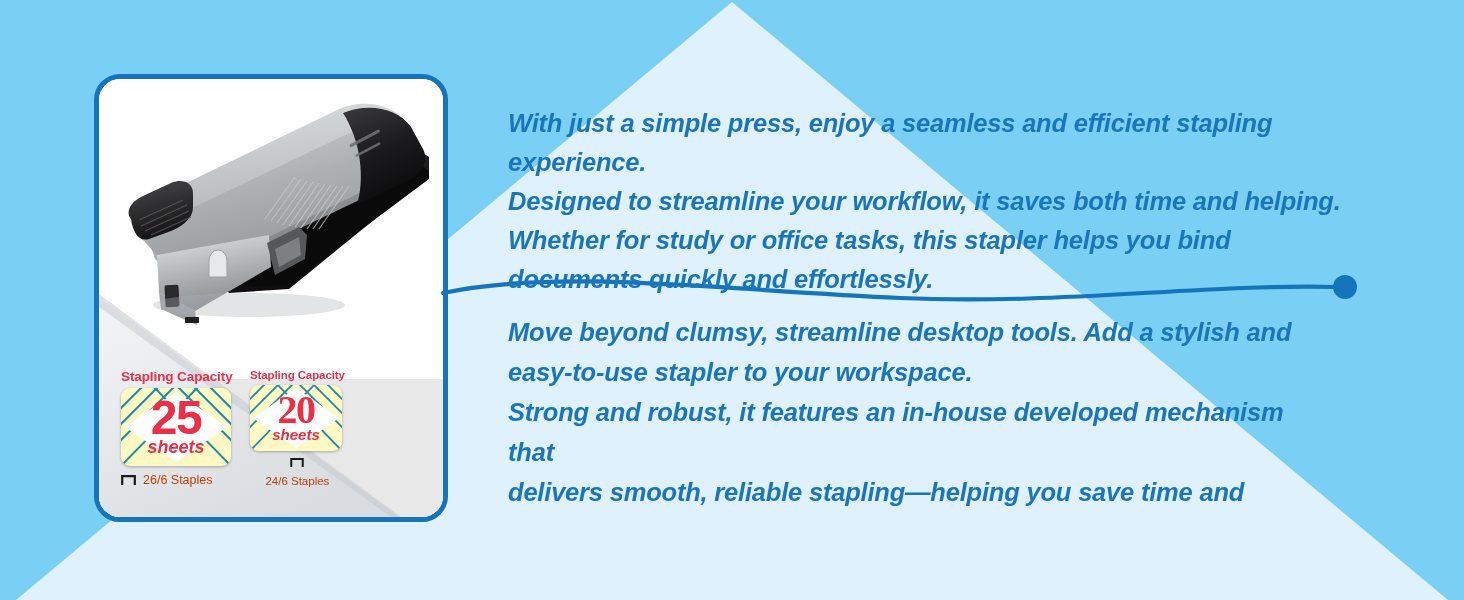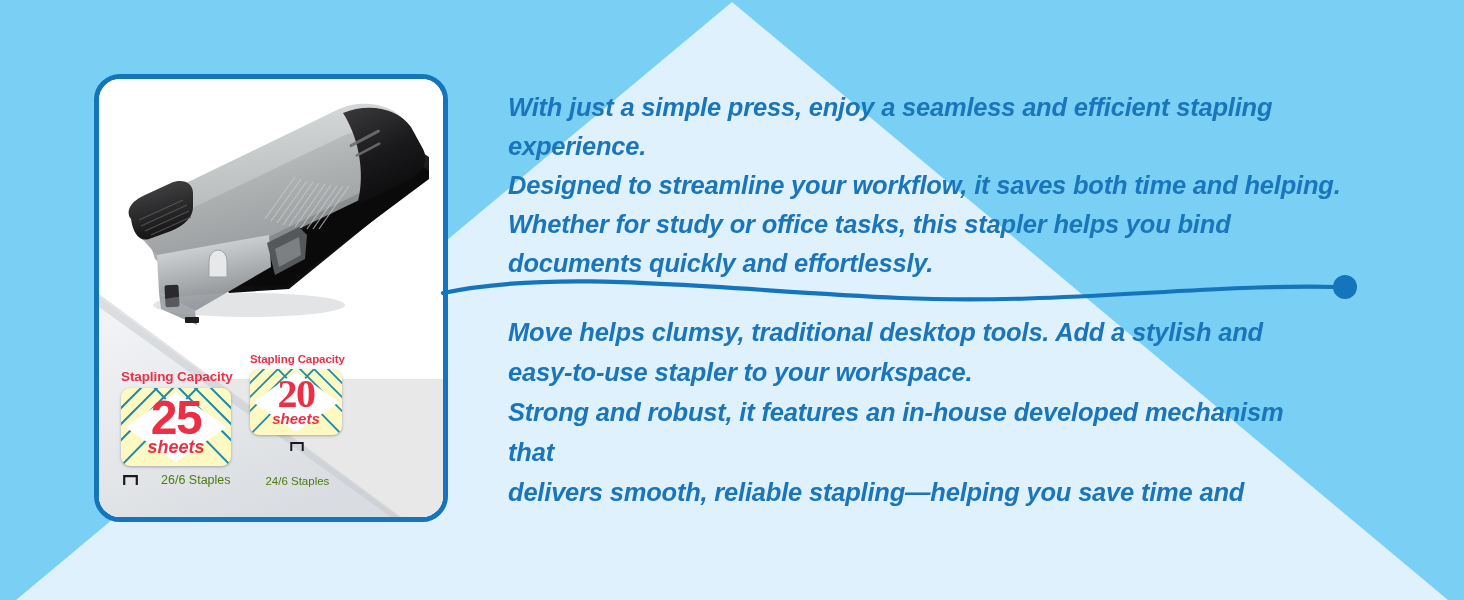--- a/index.html
+++ b/index.html
@@ -108,43 +108,42 @@
     font-style: italic;
     line-height: 1;
     margin-top: 1px;
   }
   .badge.b1 .badge-unit { font-size: 18px; }
   .badge.b2 .badge-unit { font-size: 15px; }
 
   .badge-footer {
     display: flex;
     align-items: center;
-    justify-content: center;
-    gap: 23px;
+    gap: 7px;
     margin-top: 7px;
-    color: #4d7c0f;
+    color: #c2410c;
     white-space: nowrap;
   }
   .badge.b1 .badge-footer { font-size: 12.5px; }
   .badge.b2 .badge-footer { font-size: 11.5px; flex-direction: column; }
   .staple-glyph { display:block; }
 
   
   .copy-block {
     position: absolute;
     color: #1B75BB;
     font-style: italic;
     font-weight: bold;
     font-stretch: condensed;
     letter-spacing: -0.2px;
   }
   .copy-block p { margin: 0; }
   #copy-top {
     left: 508px;
-    top: 88px;
+    top: 104px;
     width: 880px;
     font-size: 25.5px;
     line-height: 39px;
   }
   #copy-bottom {
     left: 508px;
     top: 312px;
     width: 820px;
     font-size: 25.5px;
     line-height: 40px;
@@ -339,19 +338,19 @@
   </svg>
 
   <div class="copy-block" id="copy-top">
     <p>With just a simple press, enjoy a seamless and efficient stapling experience.</p>
     <p>Designed to streamline your workflow, it saves both time and helping.</p>
     <p>Whether for study or office tasks, this stapler helps you bind</p>
     <p>documents quickly and effortlessly.</p>
   </div>
 
   <div class="copy-block" id="copy-bottom">
-    <p>Move helps clumsy, traditional desktop tools. Add a stylish and</p>
+    <p>Move beyond clumsy, streamline desktop tools. Add a stylish and</p>
     <p>easy-to-use stapler to your workspace.</p>
     <p>Strong and robust, it features an in-house developed mechanism that</p>
     <p>delivers smooth, reliable stapling—helping you save time and</p>
   </div>
 
 </div>
 
 </body></html>

